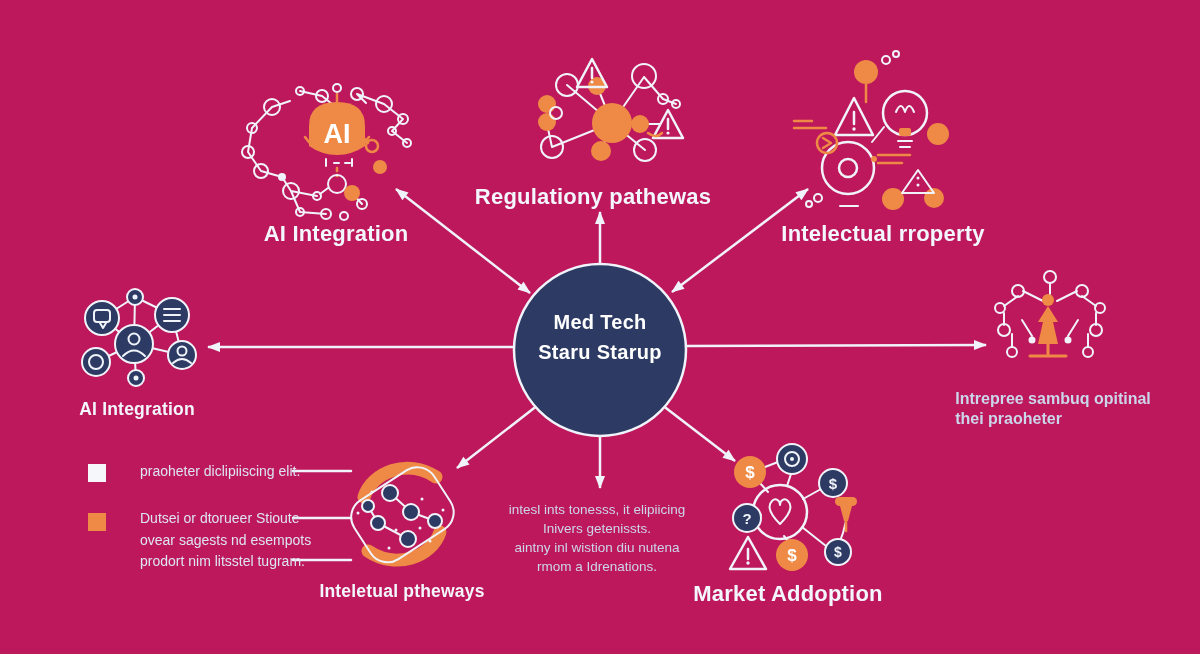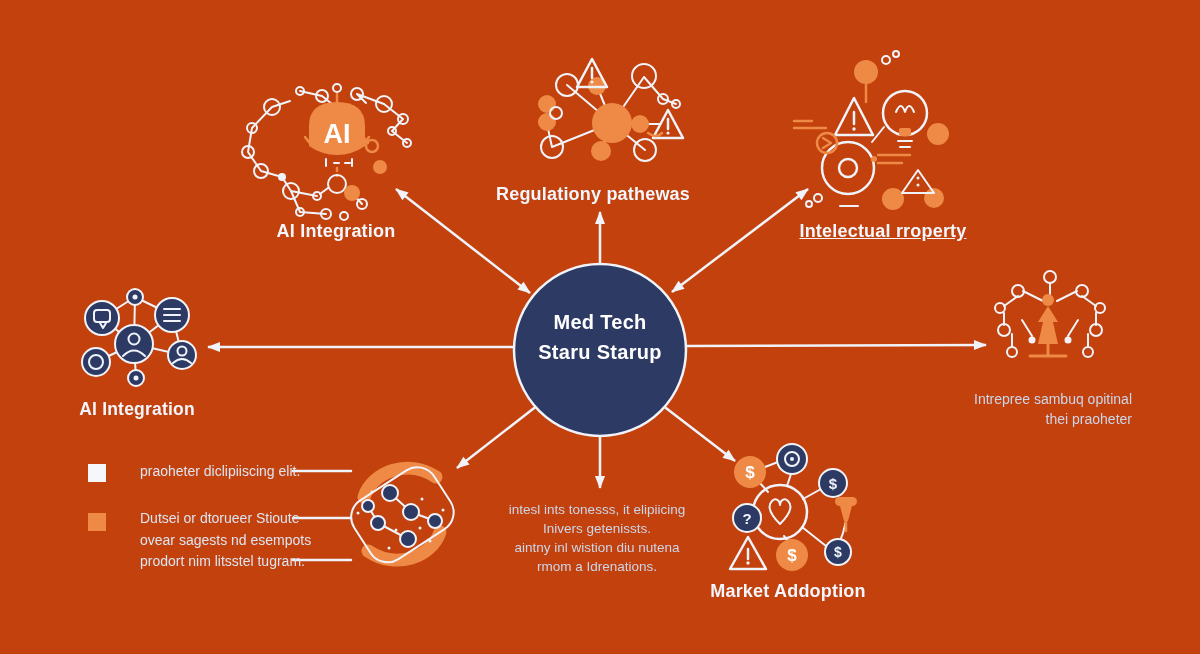--- a/index.html
+++ b/index.html
@@ -1,42 +1,42 @@
 <!DOCTYPE html>
 <html><head>
 <meta charset="utf-8">
 <style>
   html,body { margin:0; padding:0; background:#1f2a4a; }
   .stage {
     position:relative; width:1200px; height:654px; overflow:hidden;
-    background:#c2410c;
+    background:#be185d;
     font-family:"Liberation Sans", sans-serif;
   }
   .stage svg { position:absolute; left:0; top:0; }
   
   .w  { stroke:#f0f4fa; stroke-width:2; fill:none; stroke-linecap:round; stroke-linejoin:round; }
   .w25{ stroke:#f0f4fa; stroke-width:2.5; fill:none; stroke-linecap:round; stroke-linejoin:round; }
   .wb { stroke:#f0f4fa; stroke-width:2; fill:#2d3b64; }
   .wf { fill:#f0f4fa; stroke:none; }
   .o  { stroke:#ee8a45; stroke-width:2.5; fill:none; stroke-linecap:round; stroke-linejoin:round; }
   .o3 { stroke:#ee8a45; stroke-width:3; fill:none; stroke-linecap:round; }
   .of { fill:#ee8a45; stroke:none; }
   .swirl { stroke:#ee8a45; stroke-width:13; fill:none; stroke-linecap:round; }
   .arrow { stroke:#f0f4fa; stroke-width:2.5; fill:none; }
   text.badge { fill:#ffffff; font-weight:bold; font-family:"Liberation Sans",sans-serif; text-anchor:middle; }
   text.glyph { fill:#f0f4fa; font-weight:bold; font-family:"Liberation Sans",sans-serif; text-anchor:middle; }
   
   .label {
     position:absolute; transform:translateX(-50%); white-space:nowrap;
-    color:#f3f6fc; font-weight:bold; font-size:18px; letter-spacing:.2px;
+    color:#f3f6fc; font-weight:bold; font-size:22px; letter-spacing:.2px;
   }
   .label.md { font-size:17.5px; }
   .caption {
-    position:absolute; transform:translateX(-50%); text-align:right;
-    color:#ccd6ea; font-size:14px; line-height:20px; white-space:nowrap;
+    position:absolute; transform:translateX(-50%); text-align:left;
+    color:#ccd6ea; font-size:16px; line-height:20px; white-space:nowrap;font-weight:bold;
   }
   .paragraph {
     position:absolute; transform:translateX(-50%); text-align:center;
     color:#ccd6ea; font-size:13.5px; line-height:19px; white-space:nowrap;
   }
   .center-text {
     position:absolute; transform:translateX(-50%); text-align:center;
     color:#ffffff; font-weight:bold; font-size:20px; line-height:29.5px; white-space:nowrap;
     letter-spacing:.3px;
   }
@@ -245,22 +245,23 @@
   </g>
 </svg>
 
   <div class="center-text" style="left:600px; top:308px;">
     <div>Med Tech</div>
     <div>Staru Starup</div>
   </div>
 
   <div class="label" style="left:336px; top:221px;">AI Integration</div>
   <div class="label" style="left:593px; top:184px;">Regulationy pathewas</div>
-  <div class="label" style="left:883px; top:221px;text-decoration:underline;">Intelectual rroperty</div>
+  <div class="label" style="left:883px; top:221px;">Intelectual rroperty</div>
   <div class="label md" style="left:137px; top:399px;">AI Integration</div>
+  <div class="label md" style="left:402px; top:581px;">Inteletual ptheways</div>
   <div class="label" style="left:788px; top:581px;">Market Addoption</div>
 
   <div class="caption" style="left:1053px; top:389px;">
     <div>Intrepree sambuq opitinal</div>
     <div>thei praoheter</div>
   </div>
 
   <div class="paragraph" style="left:597px; top:500px;">
     <div>intesl ints tonesss, it elipiicing</div>
     <div>Inivers getenissts.</div>

